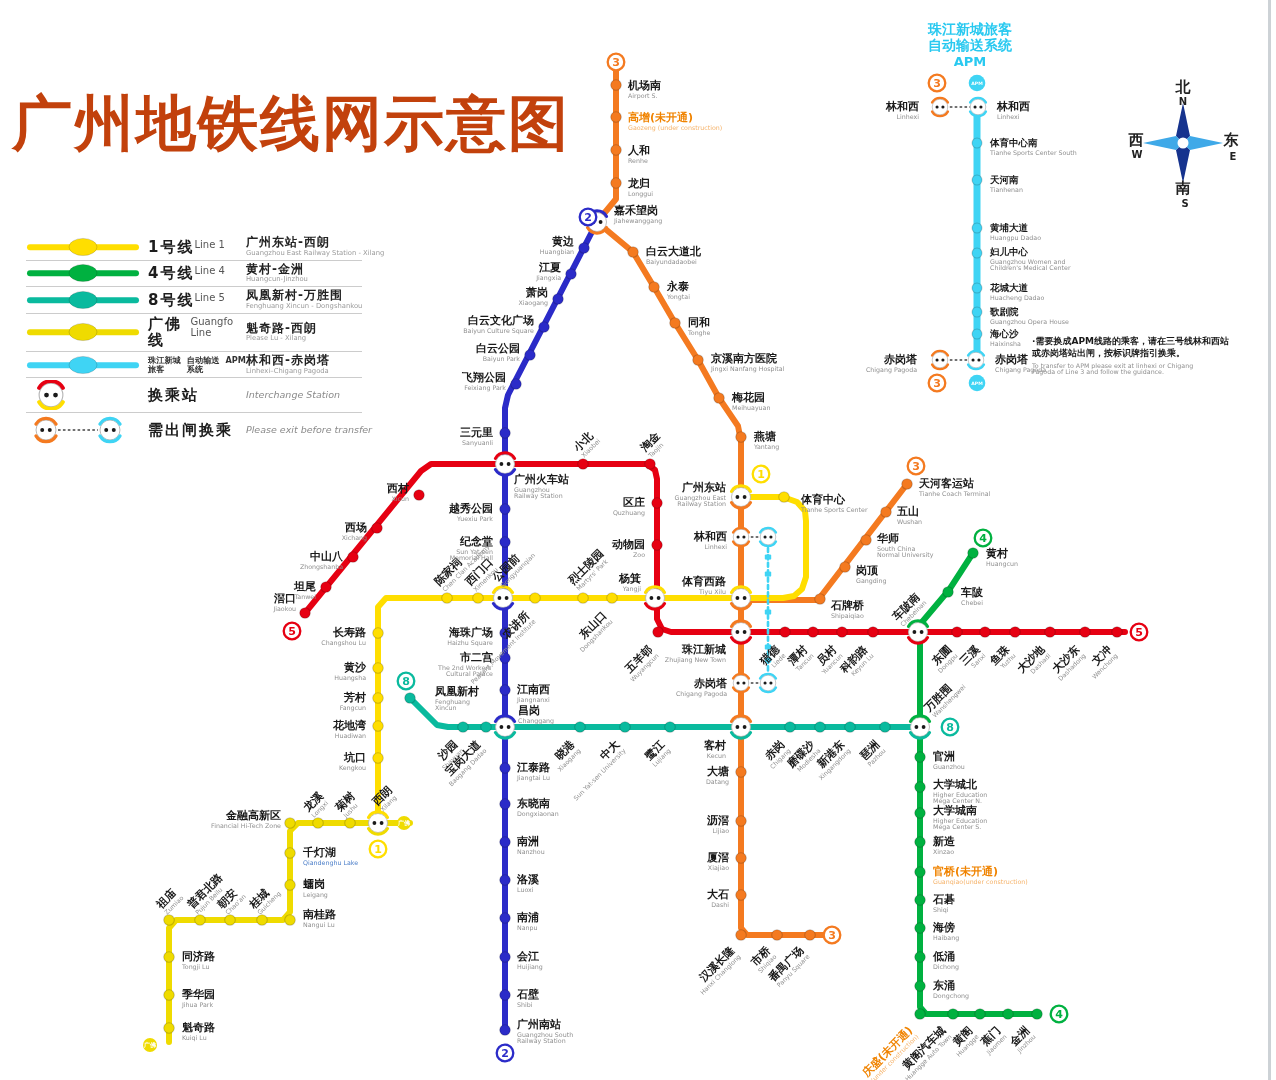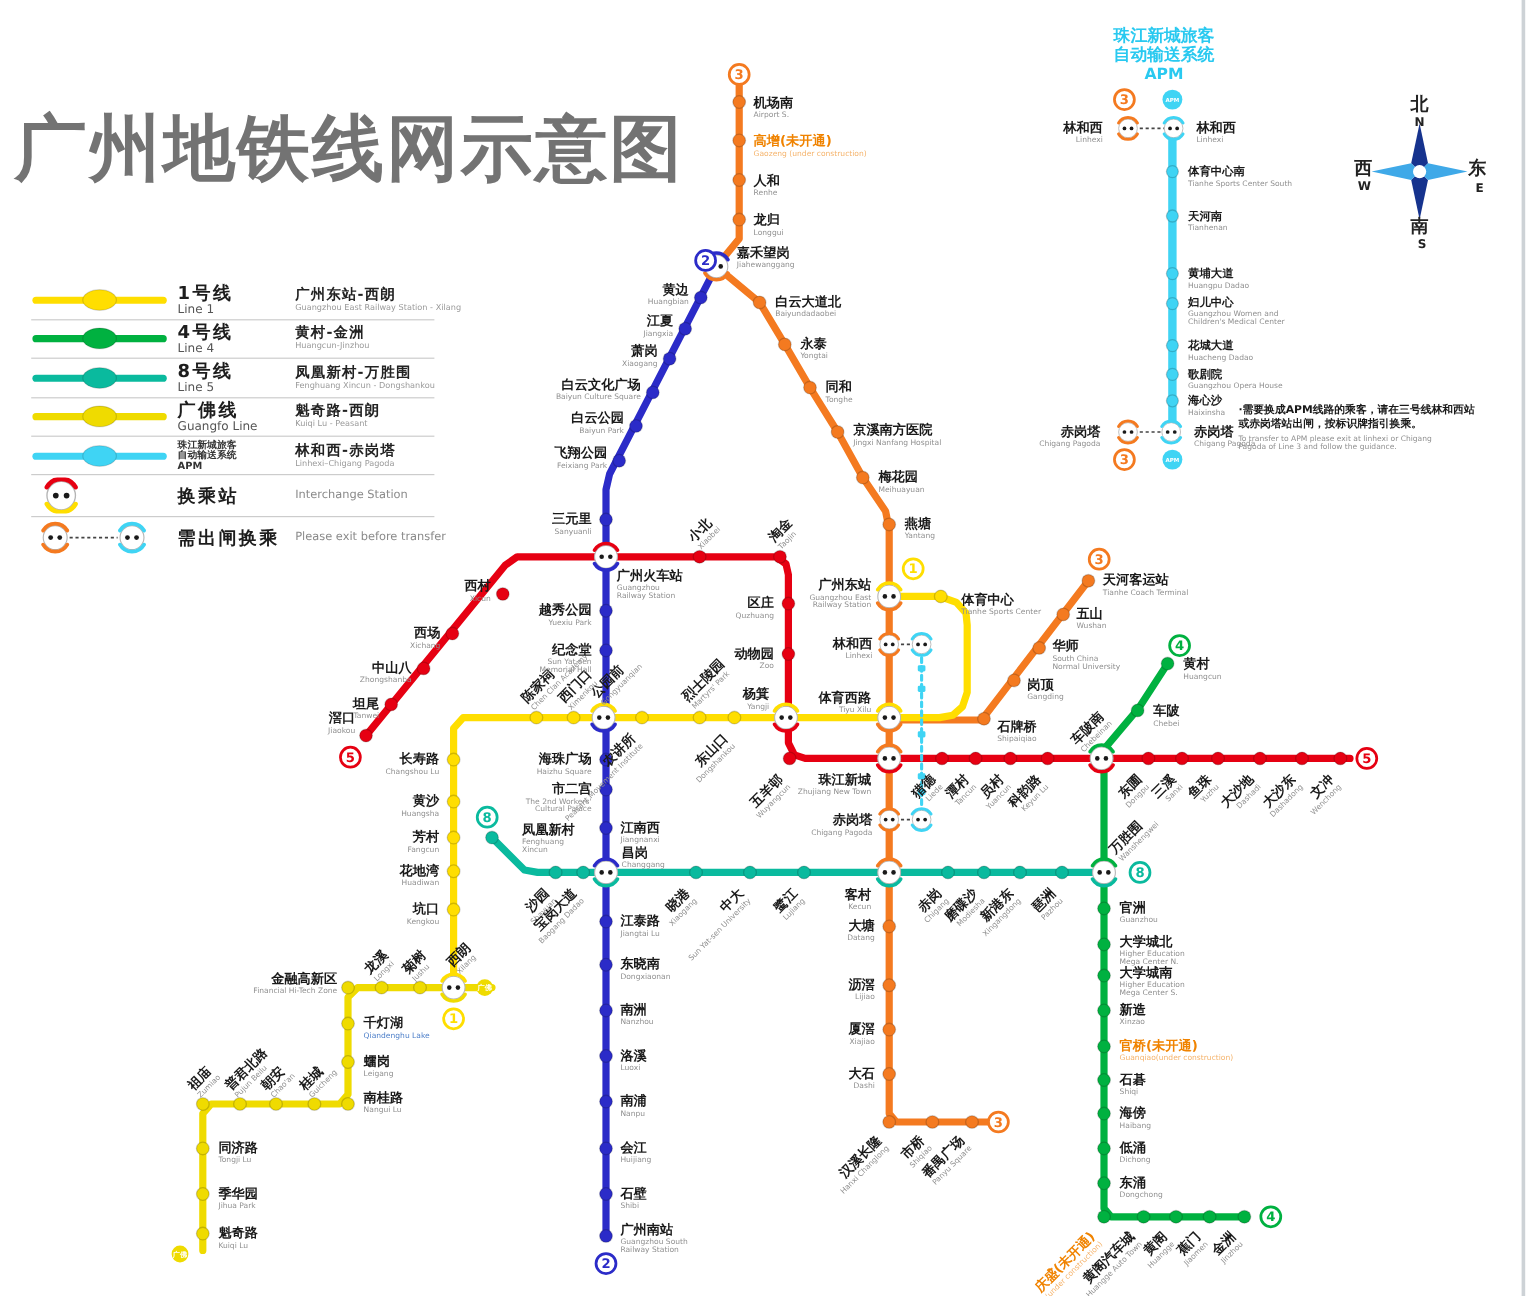--- a/index.html
+++ b/index.html
@@ -1,32 +1,32 @@
 <!DOCTYPE html>
 <html><head>
 <meta charset="utf-8">
 <style>
   html,body{margin:0;padding:0;background:#fff;}
   .stage{position:relative;width:1276px;height:1080px;background:#fff;overflow:hidden;
          font-family:"DejaVu Sans","Liberation Sans",sans-serif;}
   #map{position:absolute;left:0;top:0;}
   .map-title{position:absolute;left:12px;top:84px;font-size:60px;font-weight:900;
-             color:#737373;letter-spacing:2px;white-space:nowrap;}
+             color:#c2410c;letter-spacing:2px;white-space:nowrap;}
   #legend{position:absolute;left:26px;top:234px;width:336px;}
   .lrow{display:flex;align-items:center;padding:2px 0;border-top:1px solid #ccc;}
   .lrow:first-child{border-top:none;}
   .lsample{width:122px;flex:0 0 122px;display:flex;align-items:center;}
-  .lname{width:98px;flex:0 0 98px;display:flex;flex-direction:column;line-height:1.1;}
+  .lname{width:98px;flex:0 0 98px;display:flex;flex-direction:row;line-height:1.1;}
   .lname b{font-size:15px;font-weight:700;color:#1d1d1d;letter-spacing:2px;}
   .lname i{font-style:normal;font-size:10px;color:#555;}
   .lname .nl{font-size:8.2px;font-weight:700;color:#333;}
   .ldesc{display:flex;flex-direction:column;line-height:1.15;}
   .ldesc b{font-size:12px;font-weight:600;color:#222;letter-spacing:1px;white-space:nowrap;}
   .ldesc i{font-style:normal;font-size:6.8px;color:#9a9a9a;white-space:nowrap;}
-  .ldesc i.big{font-size:9.5px;color:#8a8a8a;}
+  .ldesc i.big{font-size:9.5px;color:#8a8a8a;font-style:italic;}
   svg text{font-family:"DejaVu Sans","Liberation Sans",sans-serif;}
 </style>
 </head>
 <body>
 
 <div class="stage">
   <svg id="map" width="1276" height="1080" viewBox="0 0 1276 1080">
       <polyline points="410,823 298,823 290,831 290,912 283,920 176,920 169,928 169,1042" fill="none" stroke="#EFDB00" stroke-width="6" stroke-linejoin="round" stroke-linecap="round"></polyline>
       <polyline points="410,698 437,725 448,727 920,727" fill="none" stroke="#0ABA9E" stroke-width="6" stroke-linejoin="round" stroke-linecap="round"></polyline>
       <polyline points="973,553 949,590 922,622 920,634 920,1007 926,1014 1037,1014" fill="none" stroke="#00B140" stroke-width="6" stroke-linejoin="round" stroke-linecap="round"></polyline>
@@ -1031,21 +1031,21 @@
             <rect x="1" y="7.2" width="112" height="6" rx="3" fill="#EFDB00"></rect>
             <ellipse cx="57" cy="10" rx="14" ry="8.6" fill="#EFDB00" stroke="rgba(0,0,0,.15)"></ellipse>
           </svg>
         </span>
         <span class="lname">
           <b>广佛线</b>
           <i>Guangfo Line</i>
         </span>
         <span class="ldesc">
           <b>魁奇路-西朗</b>
-          <i>Kuiqi Lu - Peasant</i>
+          <i>Please Lu - Xilang</i>
         </span>
       </div>
       <div class="lrow">
         <span class="lsample">
           <svg width="116" height="20">
             <rect x="1" y="7.2" width="112" height="6" rx="3" fill="#3FD4F4"></rect>
             <ellipse cx="57" cy="10" rx="14" ry="8.6" fill="#3FD4F4" stroke="rgba(0,0,0,.15)"></ellipse>
           </svg>
         </span>
         <span class="lname">

